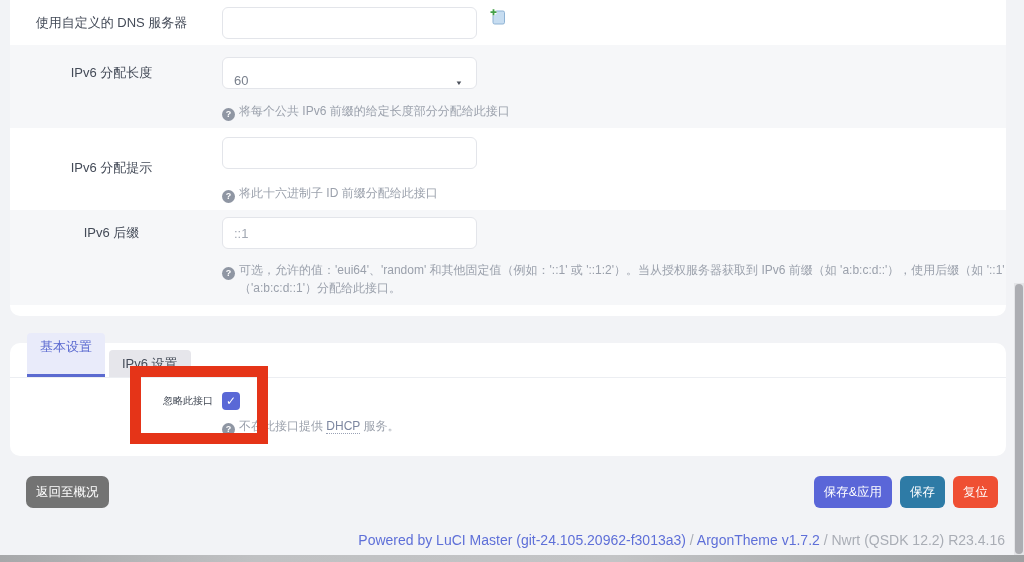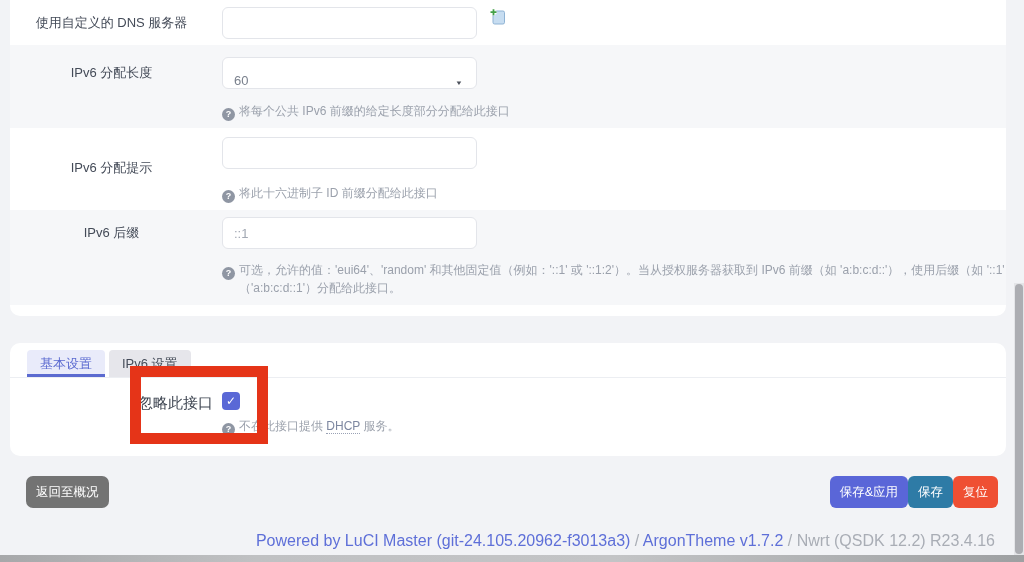--- a/index.html
+++ b/index.html
@@ -57,48 +57,48 @@
   
   .tabbar {
     position:absolute; top:0; left:0; width:100%; height:35px;
     border-bottom:1px solid #eceef2; padding:9px 0 0 17px;
     display:flex; gap:4px; align-items:flex-end;
   }
   .tab {
     font-size:13px; padding:5px 13px 4px 13px; border-radius:4px 4px 0 0;
     cursor:pointer; white-space:nowrap;
   }
-  .tab-active { background:#e9ebfa; color:#5b6ad0; border-bottom:3px solid #5b6ad0; padding-bottom:1px; }
+  .tab-active { background:#e9ebfa; color:#5b6ad0; border-bottom:3px solid #5b6ad0; padding-bottom:18px; }
   .tab-inactive { background:#e6e6eb; color:#454c59; }
 
   .checkbox {
     position:absolute; left:212px; top:49px; width:18px; height:18px;
     background:#5a68d6; border-radius:4px; color:#fff; font-size:12px;
     line-height:18px; text-align:center; cursor:pointer;
   }
   .cb-label {
     position:absolute; left:0; width:203px; text-align:right; top:51px;
-    font-size:15px; color:#3f4652; white-space:nowrap;
+    font-size:10px; color:#3f4652; white-space:nowrap;
   }
 
   
   .btn {
     display:inline-block; height:32px; line-height:32px; border:none;
     border-radius:6px; color:#fff; font-size:12.5px; cursor:pointer;
     padding:0 10px; white-space:nowrap;
     font-family:"Liberation Sans","DejaVu Sans",sans-serif;
   }
   .btn-back { position:absolute; left:26px; top:476px; background:#737373; border-radius:7px; }
-  .actions-right { position:absolute; top:476px; right:26px; display:flex; }
+  .actions-right { position:absolute; top:476px; right:26px; display:flex; gap:8px; }
   .btn-apply { background:#5a66d8; }
   .btn-save  { background:#2e7ba6; }
   .btn-reset { background:#ef4f33; }
 
   .footer {
-    position:absolute; top:532px; right:29px; font-size:16px; color:#a9adb5;
+    position:absolute; top:532px; right:19px; font-size:14px; color:#a9adb5;
     white-space:nowrap;
   }
   .footer a { color:#5e6fd8; text-decoration:none; }
 
   .red-annot {
     position:absolute; left:130px; top:366px; width:138px; height:78px;
     border:11px solid #e53418; z-index:30; pointer-events:none;
   }
 
   .scroll-track {

